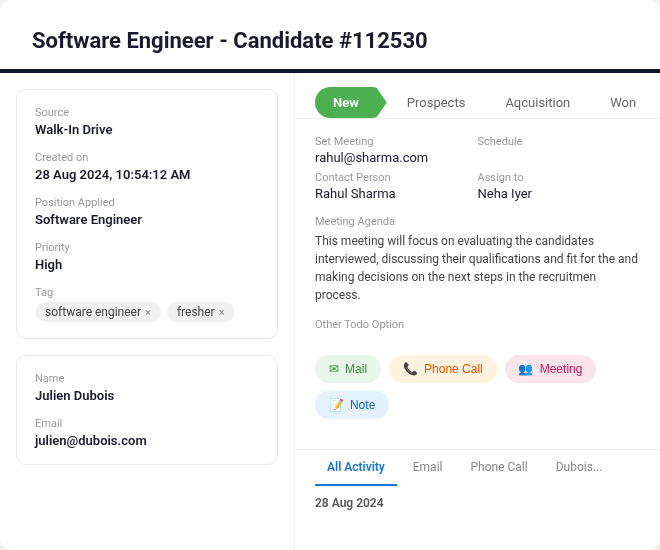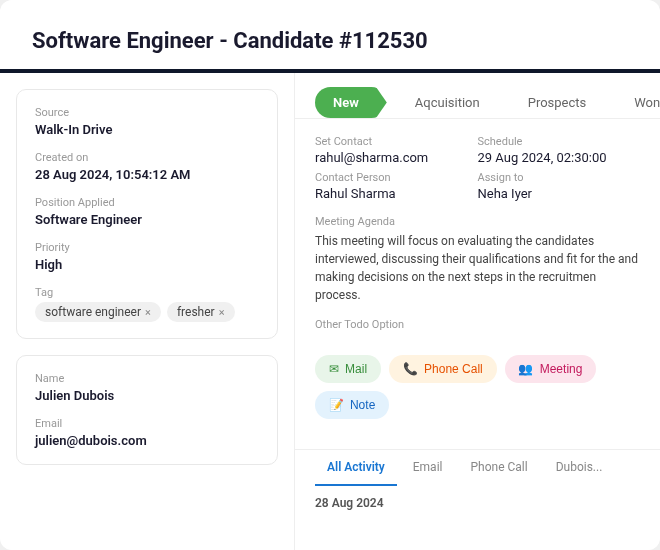--- a/index.html
+++ b/index.html
@@ -92,21 +92,21 @@
       flex: 1;
       background: #fff;
       overflow-y: auto;
       padding: 0;
     }
     
     .pipeline-tabs {
       display: flex;
       align-items: center;
       padding: 14px 20px 0;
-      gap: 8px;
+      gap: 0;
       border-bottom: 1px solid #eee;
       overflow: hidden;
     }
     .tab-item {
       padding: 8px 20px;
       font-size: 13px;
       color: #666;
       cursor: pointer;
       position: relative;
       white-space: nowrap;
@@ -268,42 +268,41 @@
       </div>
     </div>
 
     <div class="right-panel">
 
       <div class="pipeline-tabs">
         <div class="tab-item tab-active">
           <span>New</span>
         </div>
         <div class="tab-item">
+          <span>Prospects</span>
+        </div>
+        <div class="tab-item">
           <span>Aqcuisition</span>
-        </div>
-        <div class="tab-item">
-          <span>Prospects</span>
         </div>
         <div class="tab-item">
           <span>Won</span>
         </div>
         <div class="tab-item">
           
         </div>
       </div>
 
       <div class="activity-section">
         <div class="activity-grid">
           <div class="activity-field">
-            <div class="activity-label">Set Contact</div>
+            <div class="activity-label">Set Meeting</div>
             <div class="activity-value">rahul@sharma.com</div>
           </div>
           <div class="activity-field">
             <div class="activity-label">Schedule</div>
-            <div class="activity-value">29 Aug 2024, 02:30:00</div>
           </div>
           <div class="activity-field">
             <div class="activity-label">Contact Person</div>
             <div class="activity-value">Rahul Sharma</div>
           </div>
           <div class="activity-field">
             <div class="activity-label">Assign to</div>
             <div class="activity-value">Neha Iyer</div>
           </div>
         </div>

